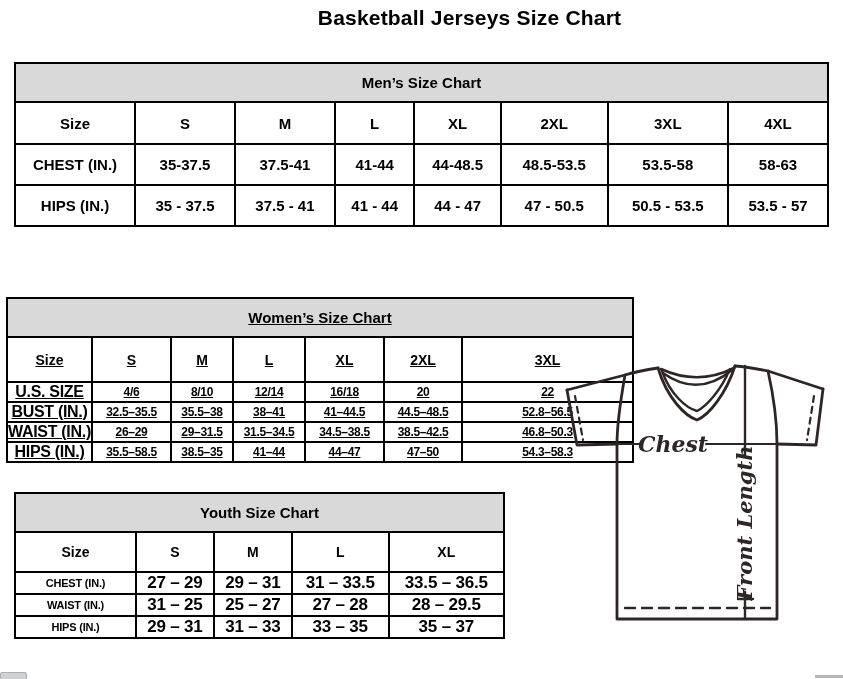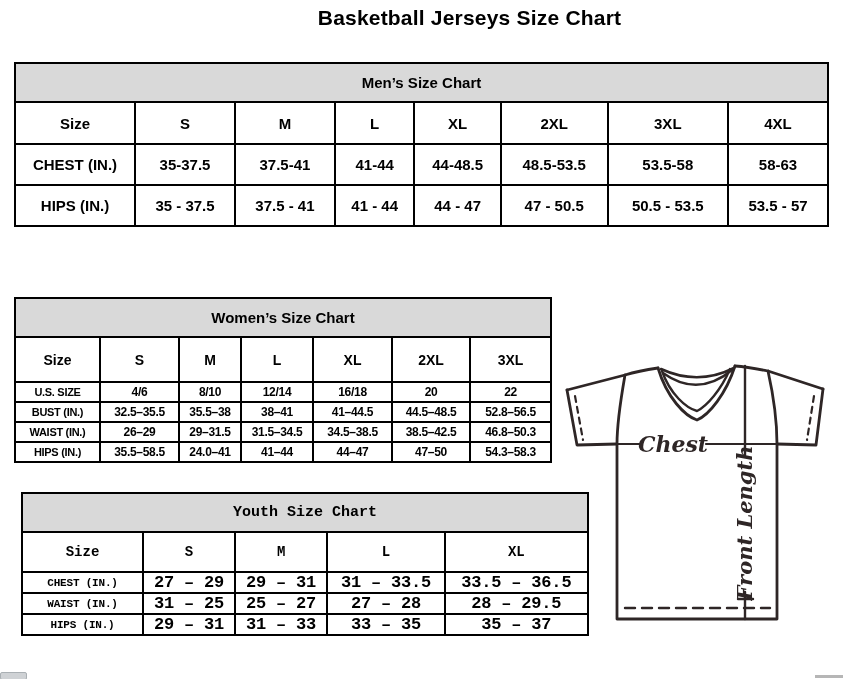--- a/index.html
+++ b/index.html
@@ -11,33 +11,33 @@
   .size-table th,.size-table td{border:2px solid #000;text-align:center;vertical-align:middle;
         font-weight:bold;padding:0;}
   .size-table .caption{background:#d9d9d9;font-size:15px;}
   
   .t-men{left:14px;top:62px;width:815px;}
   .t-men .caption{height:37px;}
   .t-men .cols th{height:40px;font-size:15px;}
   .t-men tbody td{height:39px;font-size:15px;}
   .t-men .cols th:first-child{width:118px;}
   
-  .t-women{left:14px;top:297px;width:538px;}
+  .t-women{left:6px;top:297px;width:628px;text-decoration:underline;}
   .t-women .caption{height:37px;}
   .t-women .cols th{height:43px;font-size:14px;}
   .t-women tbody td{height:18px;font-size:12px;letter-spacing:-0.3px;}
-  .t-women tbody .rowlabel{font-size:11px;}
+  .t-women tbody .rowlabel{font-size:16px;}
   .t-women .cols th:nth-child(1){width:83px;}
   .t-women .cols th:nth-child(2){width:77px;}
   .t-women .cols th:nth-child(3){width:60px;}
   .t-women .cols th:nth-child(4){width:70px;}
   .t-women .cols th:nth-child(5){width:77px;}
   .t-women .cols th:nth-child(6){width:76px;}
   
-  .t-youth{left:21px;top:492px;width:568px;font-family:Liberation Mono, monospace;}
+  .t-youth{left:14px;top:492px;width:491px;}
   .t-youth .caption{height:37px;}
   .t-youth .cols th{height:38px;font-size:14px;}
   .t-youth tbody td{height:19px;font-size:17px;letter-spacing:-0.2px;}
   .t-youth tbody .rowlabel{font-size:11px;}
   .t-youth .cols th:nth-child(1){width:119px;}
   
   .jersey-diagram{position:absolute;left:555px;top:356px;width:285px;height:316px;}
   .diagram-label{font-family:"DejaVu Serif","Liberation Serif",serif;font-style:italic;
         font-weight:bold;fill:#2e2626;}
   
@@ -131,21 +131,21 @@
           <td>26–29</td>
           <td>29–31.5</td>
           <td>31.5–34.5</td>
           <td>34.5–38.5</td>
           <td>38.5–42.5</td>
           <td>46.8–50.3</td>
         </tr>
         <tr>
           <td class="rowlabel">HIPS (IN.)</td>
           <td>35.5–58.5</td>
-          <td>24.0–41</td>
+          <td>38.5–35</td>
           <td>41–44</td>
           <td>44–47</td>
           <td>47–50</td>
           <td>54.3–58.3</td>
         </tr>
       </tbody>
   </table>
 
   <table class="size-table t-youth">
     <thead>

